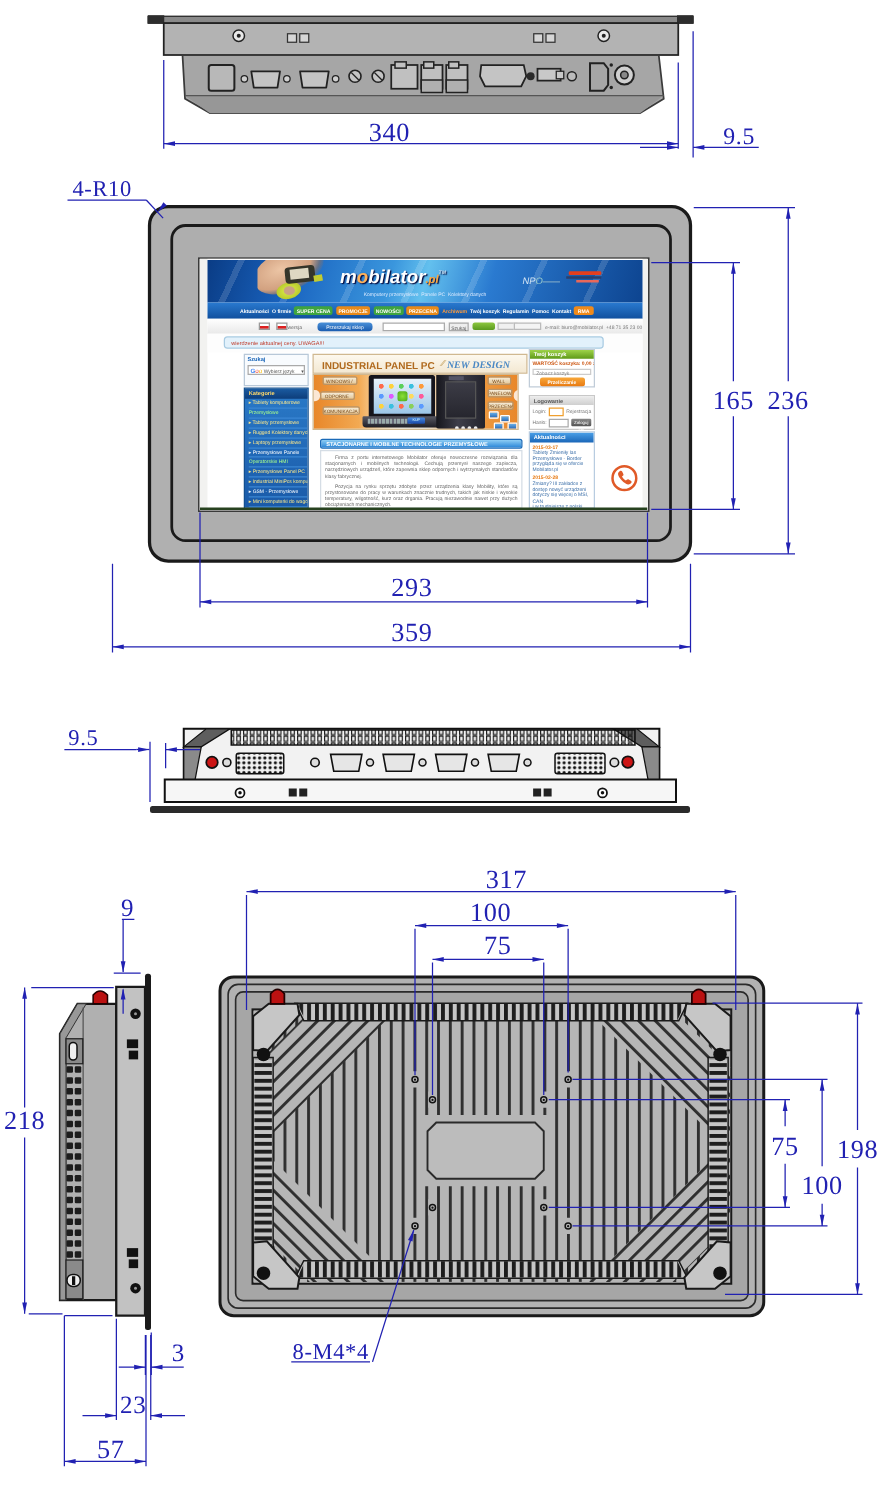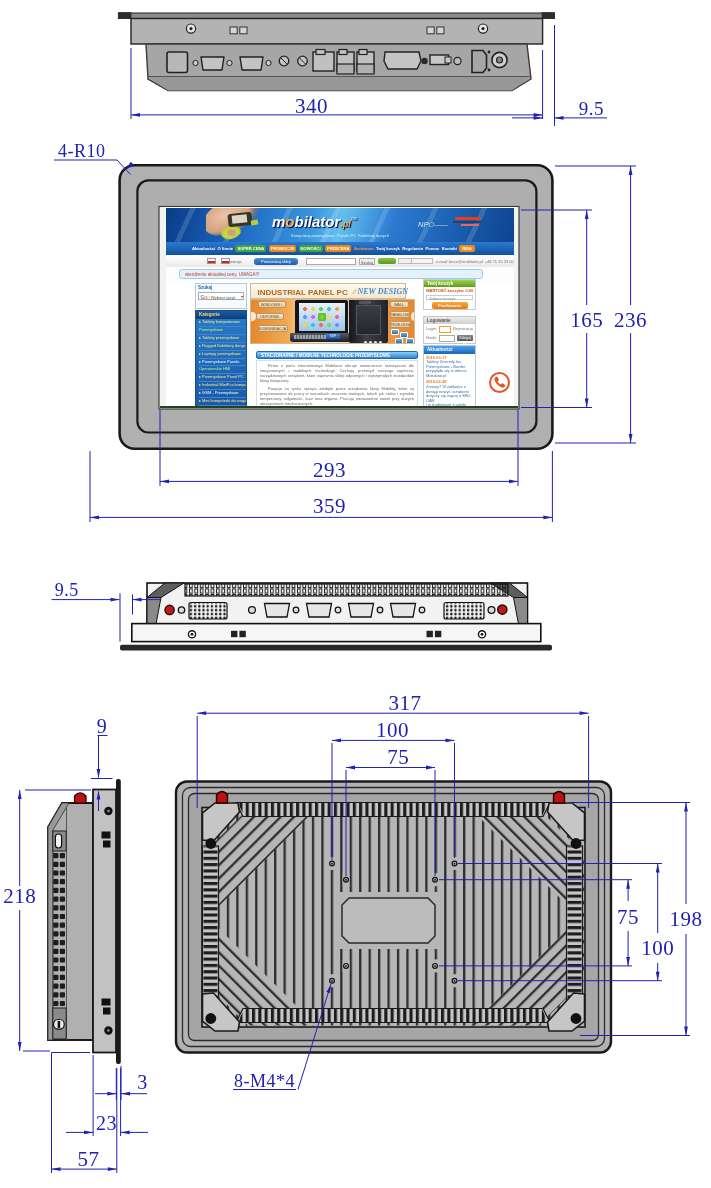--- a/index.html
+++ b/index.html
@@ -652,21 +652,21 @@
 <div style="color:#aaff8a;border-bottom:0.5px solid #3a86d4">Operatorskie HMI</div>
 <div style="color:#ffe98a;border-bottom:0.5px solid #3a86d4">▸ Przemysłowe Panel PC</div>
 <div style="color:#ffe98a;border-bottom:0.5px solid #3a86d4">▸ Industrial MiniPcs komputer</div>
 <div style="color:#ffffff;border-bottom:0.5px solid #3a86d4">▸ GSM - Przemysłowe</div>
 <div style="color:#ffe98a;border-bottom:0.5px solid #3a86d4">▸ Mini komputerki do wagonu</div>
 <div style="color:#ffe98a;border-bottom:0.5px solid #3a86d4">▸ MiniPC - Przemysłowe</div>
 
 </div>
 </div>
 
-<div style="position:absolute;left:89.5px;top:76px;width:156px;height:16px;background:linear-gradient(#fdf8ee,#f3e8d2);border:1px solid #d0b890;box-sizing:border-box">
+<div style="position:absolute;left:89.5px;top:76px;width:172px;height:16px;background:linear-gradient(#fdf8ee,#f3e8d2);border:1px solid #d0b890;box-sizing:border-box">
 <span style="position:absolute;left:7px;top:4px;font-size:8px;font-weight:bold;color:#b06a1e;font-family:'Liberation Sans',sans-serif;letter-spacing:0px">INDUSTRIAL PANEL PC</span>
 <span style="position:absolute;left:103px;top:4px;font-size:7px;color:#c8a86a;font-style:italic">∕∕</span>
 <span style="position:absolute;left:107px;top:3px;font-size:8px;font-style:italic;font-weight:bold;color:#4a88c4;font-family:'Liberation Serif',serif;white-space:nowrap">NEW&nbsp;DESIGN</span>
 </div>
 
 <div style="position:absolute;left:89.5px;top:92px;width:165px;height:45px;background:linear-gradient(90deg,#e8872a 0%,#f2a952 22%,#f8dcb2 34%,#efece2 42%,#e4e0d6 55%,#f2a952 68%,#e8872a 100%);border:1px solid #d0b890;overflow:hidden">
 <div style="position:absolute;left:7px;top:1px;width:28px;height:7px;background:linear-gradient(#f6ecd8,#e2c89c);border:0.5px solid #b89468;border-radius:2px;color:#7a4a18;font-size:3.8px;text-align:center;line-height:7px;overflow:hidden">WINDOWS / ANDROID</div>
 <div style="position:absolute;left:5px;top:13px;width:28px;height:7px;background:linear-gradient(#f6ecd8,#e2c89c);border:0.5px solid #b89468;border-radius:2px;color:#7a4a18;font-size:3.8px;text-align:center;line-height:7px;overflow:hidden">ODPORNE NA...</div>
 <div style="position:absolute;left:7px;top:25px;width:30px;height:7px;background:linear-gradient(#f6ecd8,#e2c89c);border:0.5px solid #b89468;border-radius:2px;color:#7a4a18;font-size:3.8px;text-align:center;line-height:7px;overflow:hidden">KOMUNIKACJA</div>
 <div style="position:absolute;left:0px;top:12px;width:5px;height:9px;background:#fff;border-radius:0 4px 4px 0;opacity:0.8"></div>

